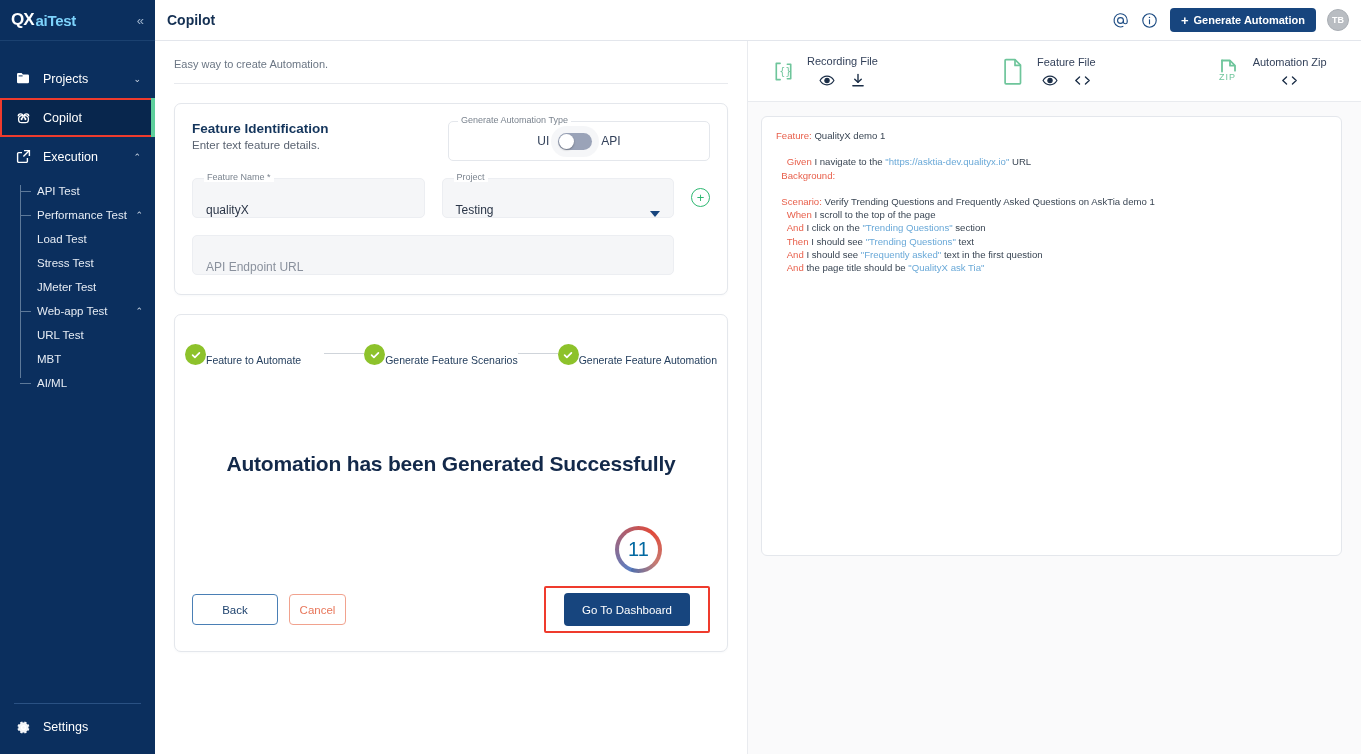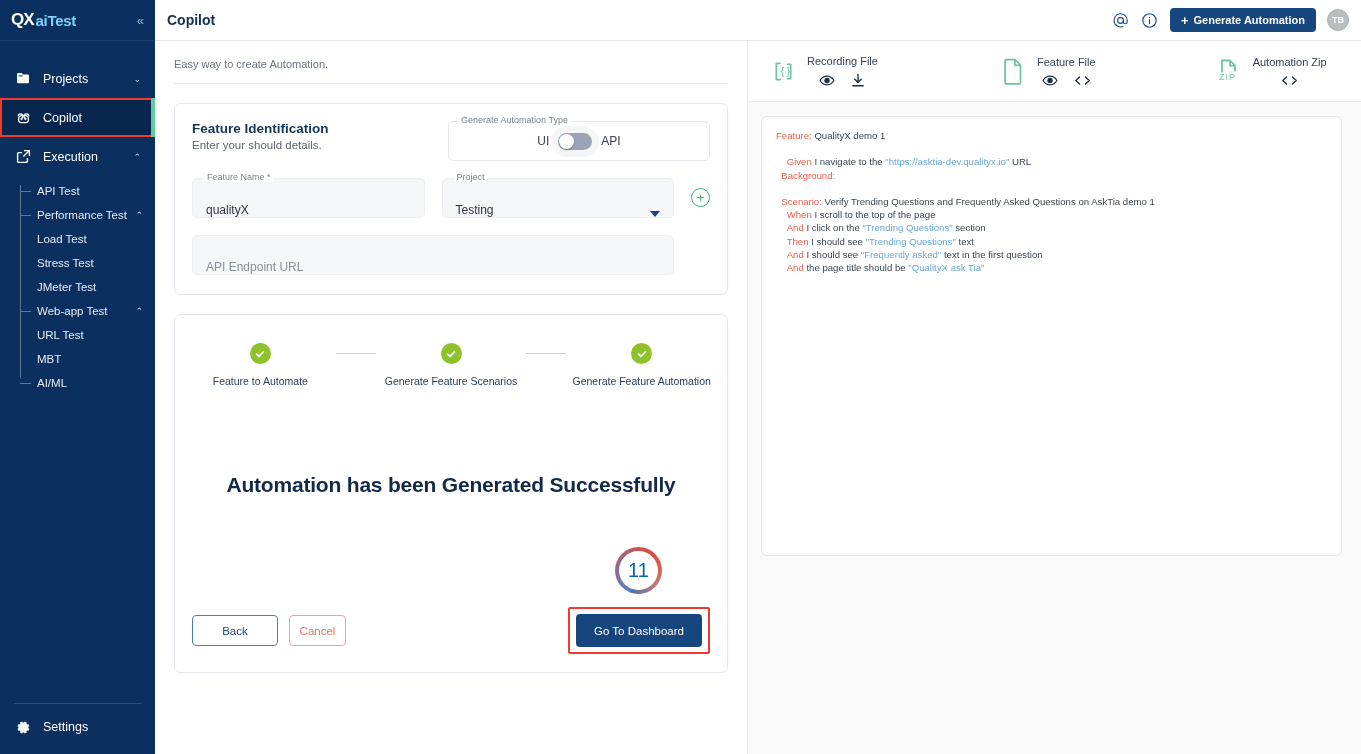--- a/index.html
+++ b/index.html
@@ -175,21 +175,21 @@
   .plus-circle {
     width: 19px; height: 19px; border-radius: 50%;
     border: 1.5px solid #2eb872; color: #2eb872;
     display: flex; align-items: center; justify-content: center;
     font-size: 13px; margin-top: 10px; cursor: pointer; flex: 0 0 19px;
     line-height: 1;
   }
 
   
   .stepper { display: flex; align-items: flex-start; justify-content: center; padding: 28px 10px 0 10px; }
-  .step { display: flex; flex-direction: column; align-items: center; width: 166px; }
+  .step { display: flex; flex-direction: row; align-items: center; width: 166px; }
   .step-dot {
     width: 21px; height: 21px; border-radius: 50%;
     background: #8dc22b; display: flex; align-items: center; justify-content: center;
   }
   .step-dot svg { display: block; }
   .step-label { font-size: 10.5px; color: #26405f; margin-top: 11px; text-align: center; white-space: nowrap; }
   .step-line { height: 1px; background: #cfd4da; flex: 1; margin-top: 10px; min-width: 40px; }
 
   .success-msg {
     text-align: center; font-size: 21px; font-weight: bold;
@@ -211,21 +211,21 @@
   .btn-row { display: flex; align-items: center; padding: 13px 17px 18px 17px; }
   .btn {
     height: 31px; border-radius: 4px; font-size: 11.5px;
     display: flex; align-items: center; justify-content: center;
     cursor: pointer; background: #fff;
     font-family: "Liberation Sans", sans-serif;
   }
   .btn-back { width: 86px; border: 1px solid #4a7fb5; color: #20446f; }
   .btn-cancel { width: 57px; border: 1px solid #f1a28e; color: #e8765a; margin-left: 11px; }
   .dash-wrap {
-    margin-left: auto; border: 2px solid #ef3b2d; padding: 5px 6px; border-radius: 2px;
+    margin-left: auto; border: 2px solid #ef3b2d; padding: 5px 18px; border-radius: 2px;
   }
   .btn-dash {
     width: 126px; height: 33px; background: #17457e; color: #fff;
     border: none; border-radius: 4px; font-size: 11.5px;
     display: flex; align-items: center; justify-content: center; cursor: pointer;
     font-family: "Liberation Sans", sans-serif;
   }
 
   
   .right-col { flex: 1; background: #fafafb; padding: 0; overflow: hidden; }
@@ -381,21 +381,21 @@
 
       <section class="left-col">
         <div class="testrun-sub">Easy way to create Automation.</div>
         <div class="hr-soft"></div>
 
         <div class="card">
           <div class="card-pad">
             <div class="fi-row">
               <div>
                 <div class="fi-title">Feature Identification</div>
-                <div class="fi-sub">Enter your should details.</div>
+                <div class="fi-sub">Enter text feature details.</div>
               </div>
               <div class="type-box">
                 <span class="type-legend">Generate Automation Type</span>
                 <span class="tg-label">UI</span>
                 <span class="toggle">
                     <span class="knob"></span>
                   </span>
                 <span class="tg-label">API</span>
               </div>
             </div>

